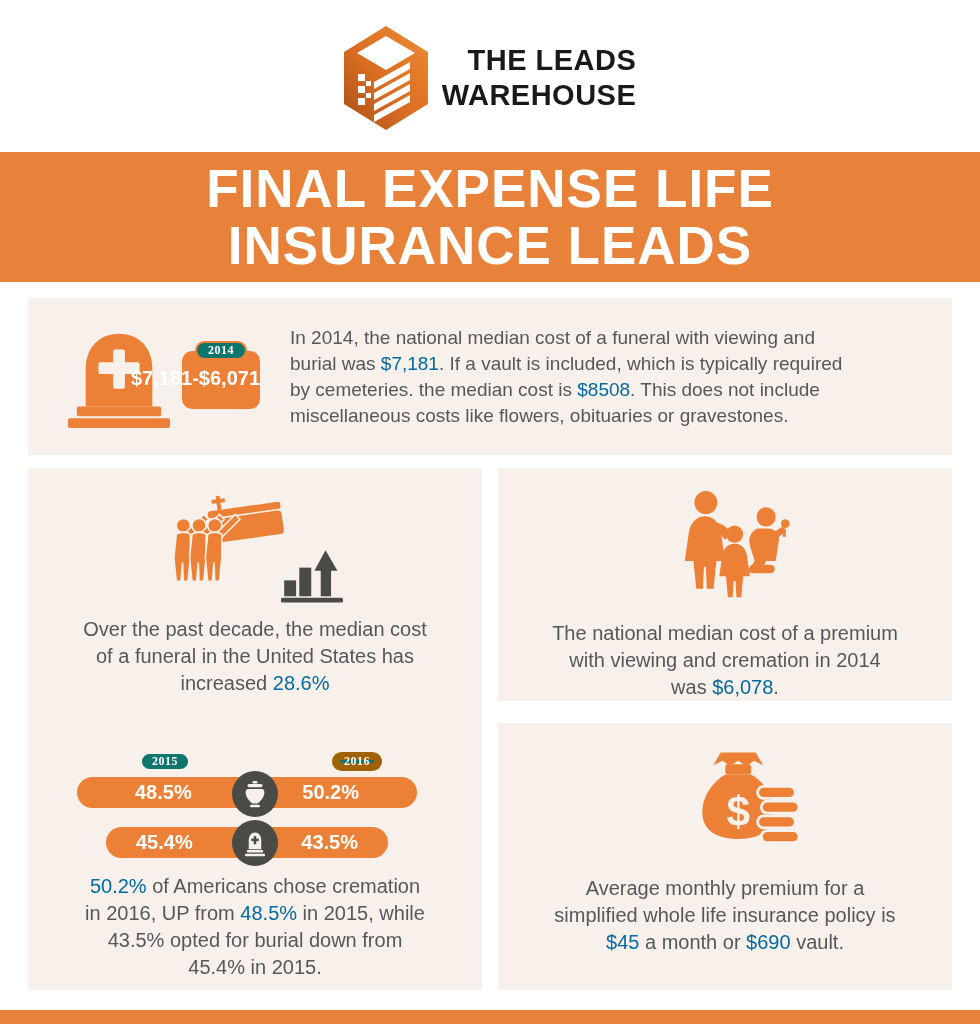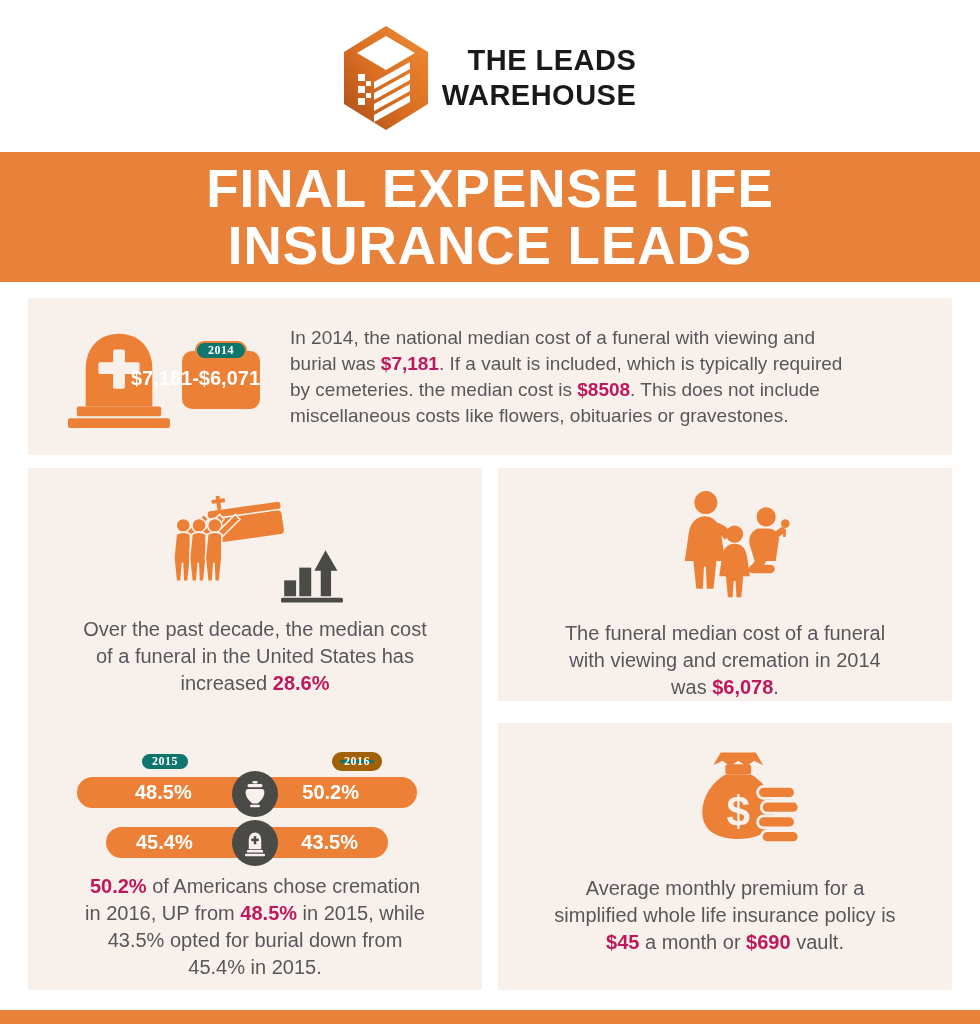--- a/index.html
+++ b/index.html
@@ -21,21 +21,21 @@
 
   
   .card { position:absolute; background:#F8F1EB; }
   .card-1 { left:28px; top:298px;  width:924px; height:157px; }
   .card-2 { left:28px; top:468px;  width:454px; height:292px; }
   .card-3 { left:498px; top:468px; width:454px; height:233px; }
   .card-4 { left:28px; top:723px;  width:454px; height:267px; }
   .card-5 { left:498px; top:723px; width:454px; height:267px; }
 
   .body-text { color:#57575B; font-size:19px; line-height:26px; }
-  .hl { color:#be185d; font-weight:bold; }
+  .hl { color:#0369a1; font-weight:normal; }
   .center-text { position:absolute; left:0; width:100%; text-align:center; font-size:20px; line-height:27px; color:#57575B; }
 
   
   .tombstone-svg { position:absolute; left:40px; top:26px; width:102px; height:104px; }
   .price-tag { position:absolute; left:154px; top:53px; width:78px; height:58px; background:#EC8036;
                border-radius:10px; display:flex; flex-direction:row; align-items:center; justify-content:flex-end;
                padding-bottom:5px; z-index:1; }
   .price-line { color:#ffffff; font-weight:bold; font-size:20px; line-height:22px; }
   .year-badge { position:absolute; background:#0f766e; color:#ffffff; font-size:12px; font-weight:bold;
                 letter-spacing:0.5px; border-radius:10px; display:flex; align-items:center; justify-content:center; z-index:2;font-family:Liberation Serif, serif; }
@@ -174,21 +174,21 @@
         <circle cx="80" cy="48" r="9"></circle>
         <path d="M80,58 c-8,0 -12,6 -13,13 l-3,21 h7 l2,22 h5 l1,-17 h2 l1,17 h5 l2,-22 h7 l-3,-21 c-1,-7 -5,-13 -13,-13 z"></path>
         <circle cx="113" cy="30" r="10"></circle>
         <path d="M104,42 c-7,3 -10,10 -8,18 l5,16 -8,12 h14 l6,-12 h10 l3,-20 c2,-10 -5,-14 -12,-14 z"></path>
         <rect x="95" y="80" width="27" height="9" rx="4.5"></rect>
         <path d="M117,49 l13,-9 4,5 -13,10 z"></path>
         <circle cx="133" cy="37" r="4.5"></circle>
         <rect x="130.5" y="42" width="3" height="9" rx="1"></rect>
       </g>
     </svg>
-    <p class="center-text" style="top:152px;"><span>The funeral median cost of a funeral</span><br><span>with viewing and cremation in 2014</span><br><span>was </span><span class="hl">$6,078</span><span>.</span></p>
+    <p class="center-text" style="top:152px;"><span>The national median cost of a premium</span><br><span>with viewing and cremation in 2014</span><br><span>was </span><span class="hl">$6,078</span><span>.</span></p>
   </section>
 
   <section class="card card-4">
     <div class="year-badge badge-2015">2015</div>
     <div class="year-badge badge-2016">2016</div>
 
     <div class="pill-bar bar-1">
       <span class="bar-label">48.5%</span>
       <span class="bar-label">50.2%</span>
     </div>

